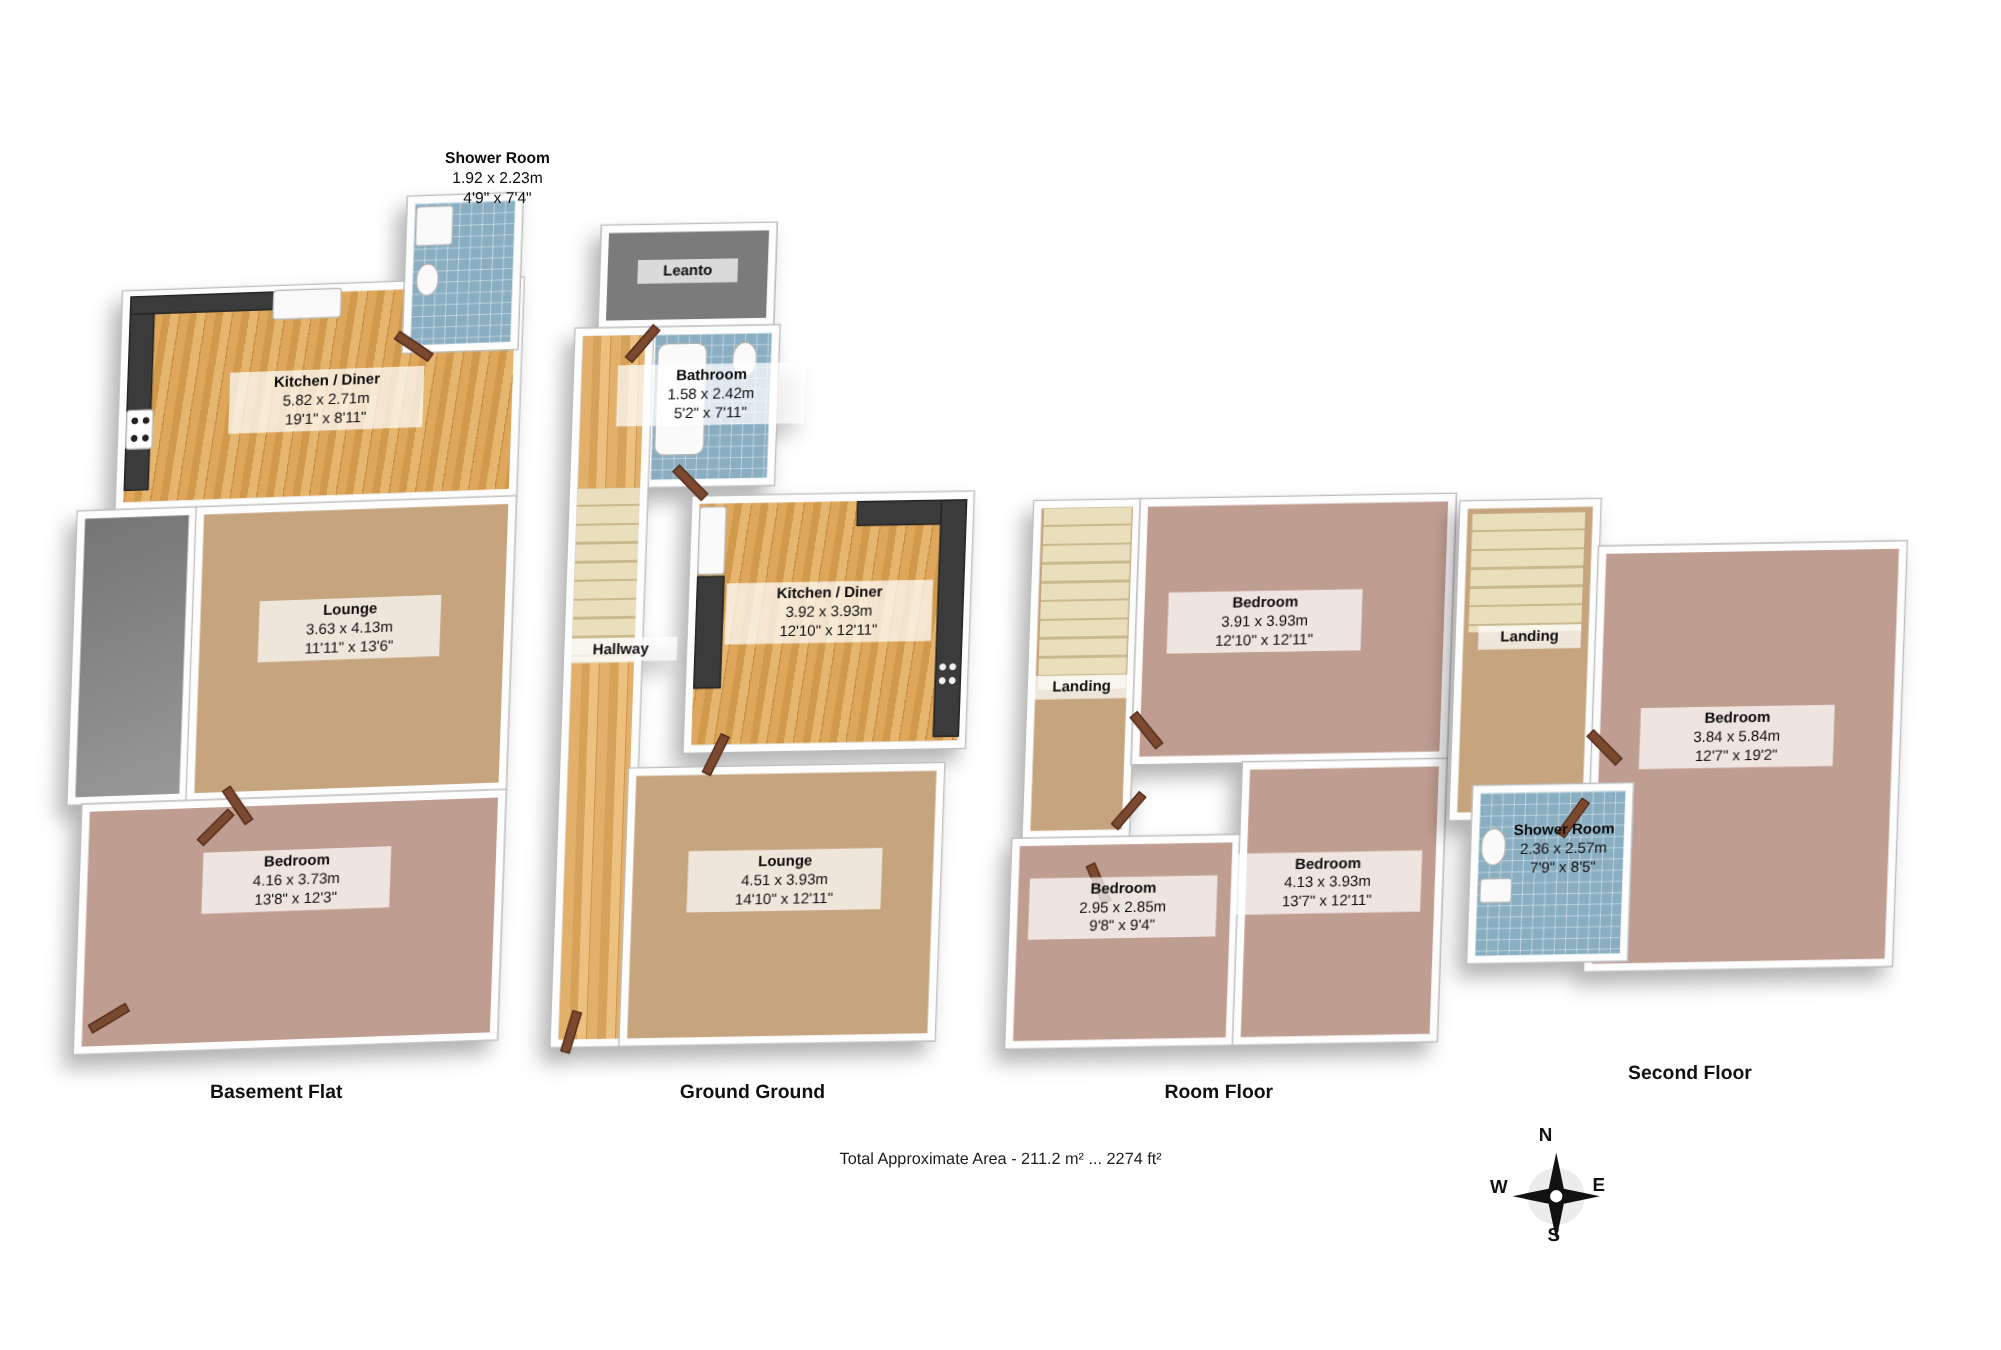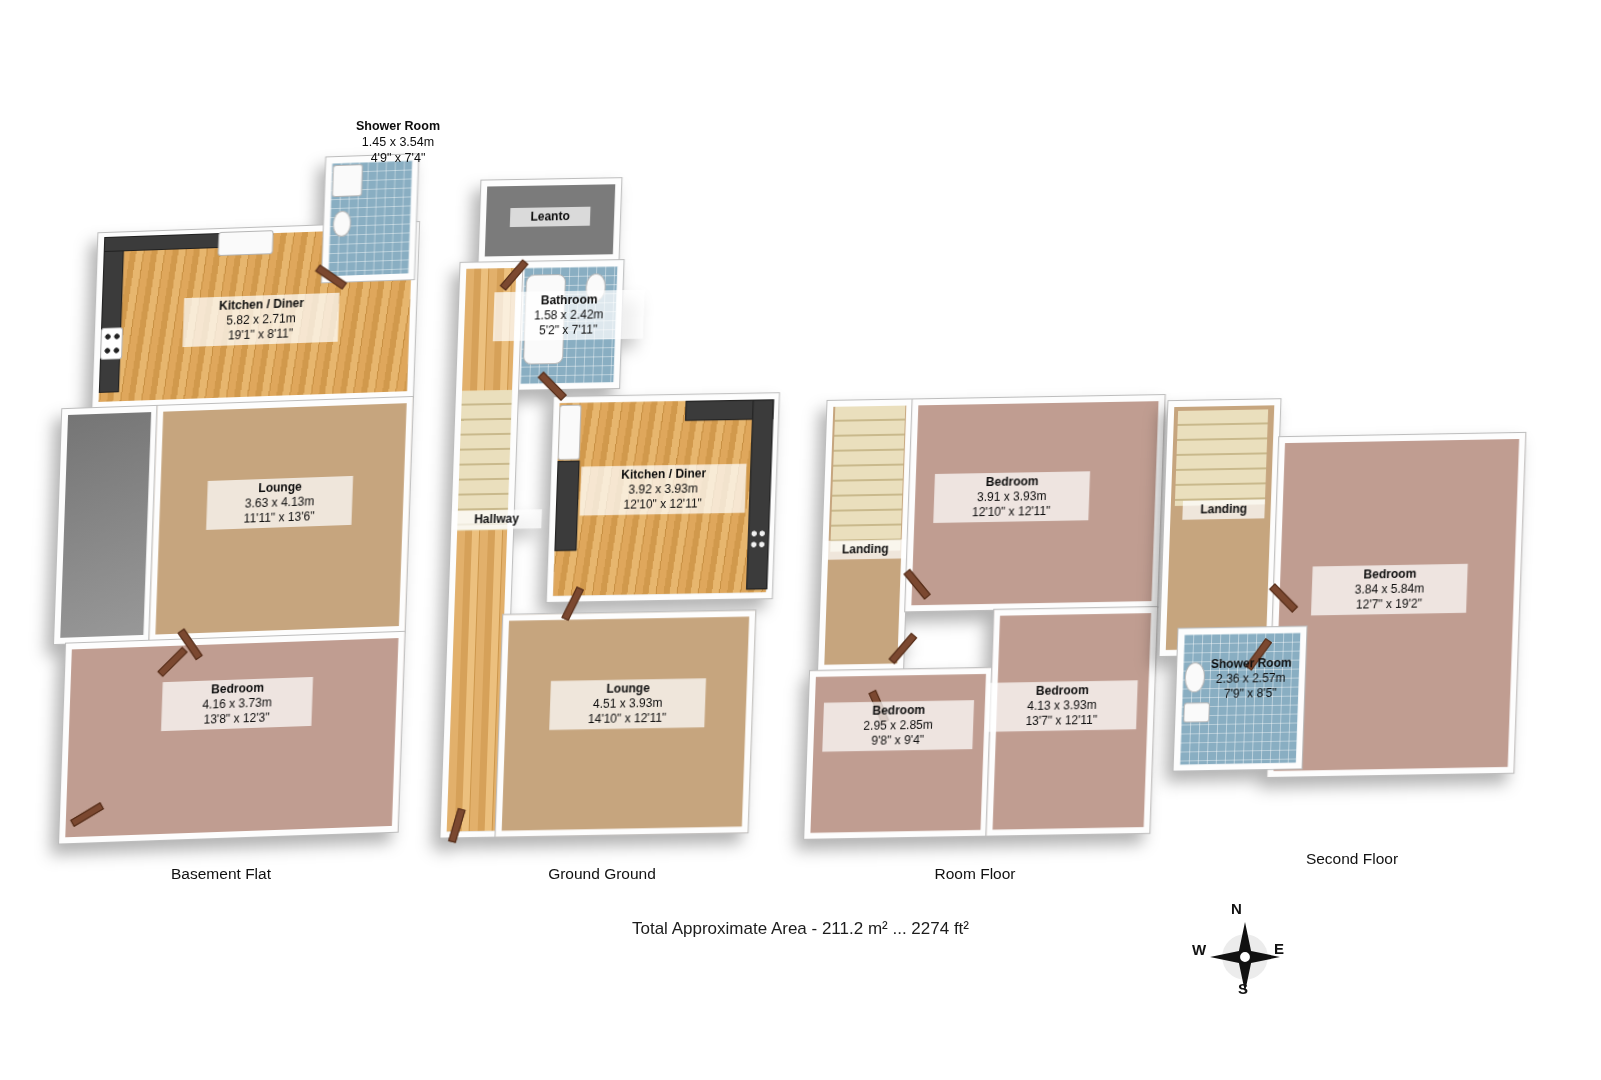--- a/index.html
+++ b/index.html
@@ -36,25 +36,25 @@
   .door{position:absolute;width:8px;height:34px;background:#7b4830;border:1px solid #502a16;z-index:4}
 
   
   .room-label{position:absolute;z-index:6;background:rgba(255,255,255,.72);padding:2px 5px;text-align:center;font-size:12px;line-height:15px;color:#0d0d0d}
   .room-label .rname{font-weight:bold;display:block}
   .room-label span{display:block}
   .ext-label{position:absolute;z-index:6;text-align:center;font-size:12.5px;line-height:16px;color:#0d0d0d}
   .ext-label .rname{font-weight:bold;display:block}
   .ext-label span{display:block}
 
-  .floor-title{position:absolute;z-index:6;width:220px;text-align:center;font-size:15.5px;font-weight:normal;color:#111}
+  .floor-title{position:absolute;z-index:6;width:220px;text-align:center;font-size:15.5px;font-weight:bold;color:#111}
 
   
   .footer{position:absolute;left:0;top:919px;width:1601px;text-align:center;z-index:6}
-  .total-area{font-size:17px;color:#1c1c1c;margin-bottom:18px}
+  .total-area{font-size:13px;color:#1c1c1c;margin-bottom:18px}
   .disclaimer{font-size:10.6px;line-height:15px;color:#333}
 
   
   .compass{position:absolute;left:1192px;top:900px;width:110px;height:110px;z-index:6}
   .compass svg{position:absolute;left:15px;top:19px}
   .compass .pt{position:absolute;font-weight:bold;font-size:15px;color:#111}
   .compass .pt-n{left:39px;top:0}
   .compass .pt-w{left:0;top:41px}
   .compass .pt-e{left:82px;top:40px}
   .compass .pt-s{left:46px;top:80px}
@@ -95,21 +95,21 @@
     </div>
     <div class="room-label" style="left:110px;top:452px;width:150px">
       <span class="rname">Bedroom</span>
       <span>4.16 x 3.73m</span>
       <span>13'8" x 12'3"</span>
     </div>
   </div>
 
   <div class="ext-label" style="left:318px;top:118px;width:160px">
     <span class="rname">Shower Room</span>
-    <span>1.45 x 3.54m</span>
+    <span>1.92 x 2.23m</span>
     <span>4'9" x 7'4"</span>
   </div>
 
   <div class="plan plan-ground">
     <div class="room darkgray" style="left:18px;top:0;width:140px;height:82px"></div>
     <div class="room tile" style="left:58px;top:82px;width:105px;height:128px"></div>
     <div class="room wood2" style="left:0;top:82px;width:62px;height:575px"></div>
     <div class="overlay stairs" style="left:6px;top:210px;width:50px;height:140px"></div>
     <div class="room wood" style="left:98px;top:218px;width:225px;height:205px"></div>
     <div class="room tan" style="left:55px;top:435px;width:252px;height:222px"></div>

